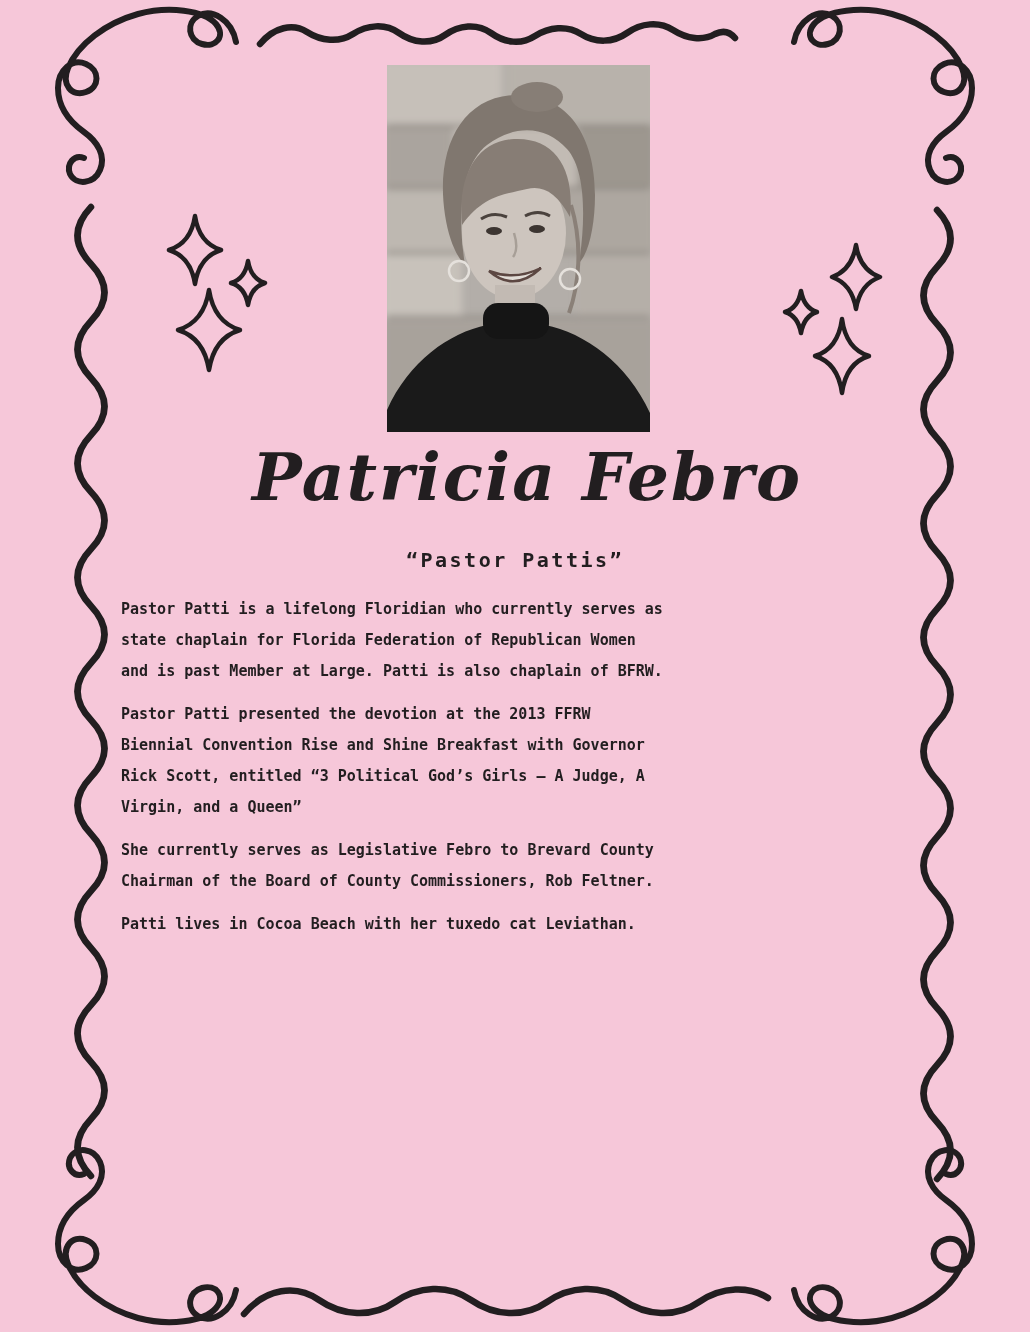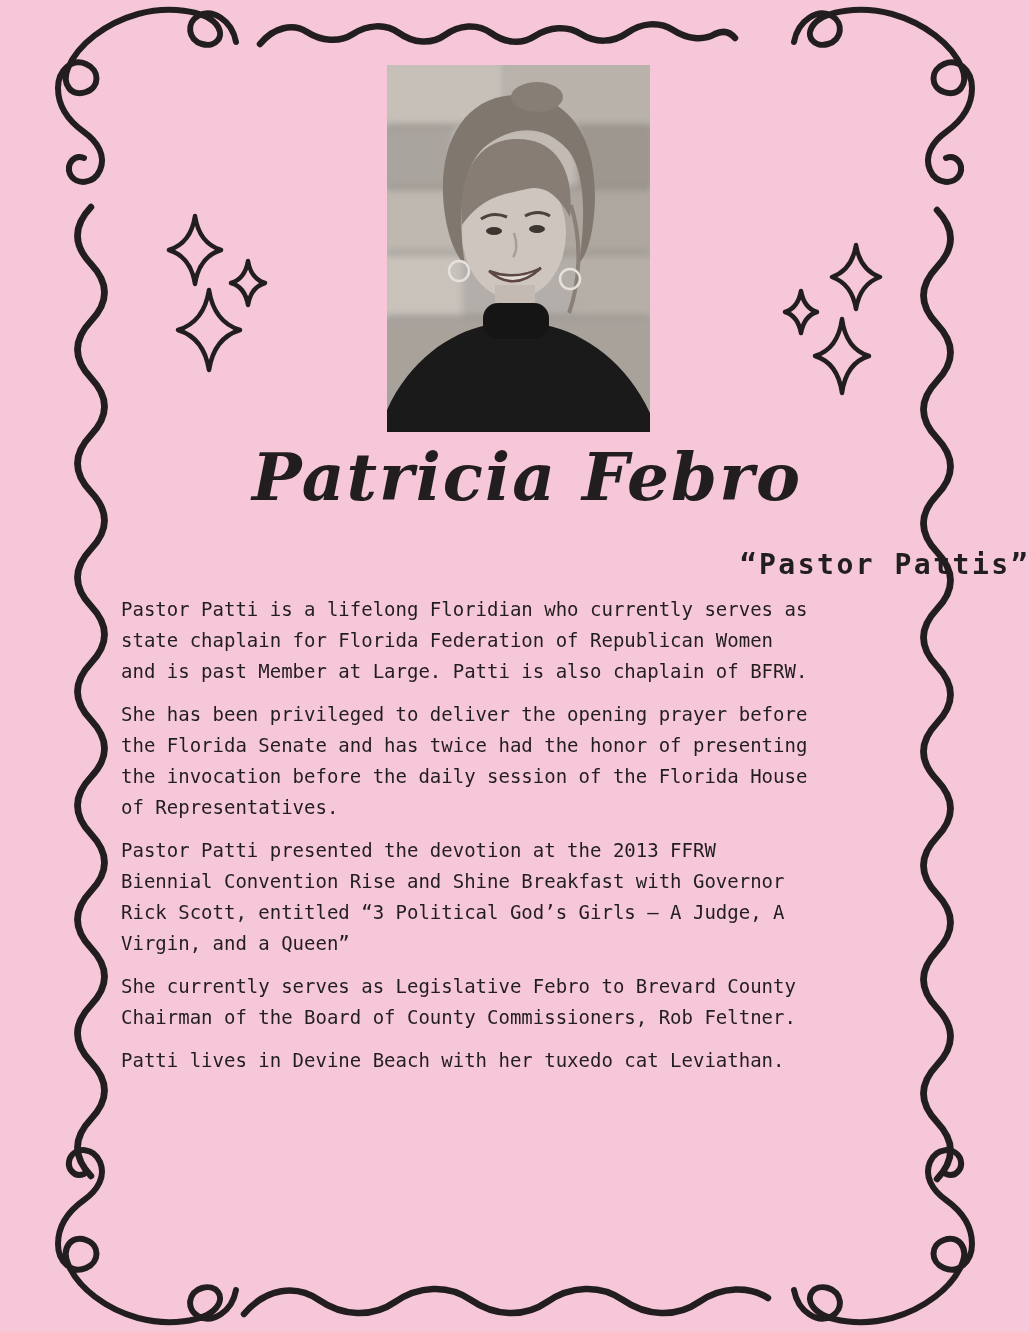--- a/index.html
+++ b/index.html
@@ -27,26 +27,26 @@
   .title {
     position:absolute; top:424px; left:0; width:1030px;
     margin:12px; text-align:center;
     font-family:"DejaVu Serif", serif;
     font-style:italic; font-weight:bold;
     font-size:66px; line-height:1.25; letter-spacing:2px;
     color:var(--ink);
   }
   .subtitle {
     position:absolute; top:548px; left:0; width:1030px;
-    text-align:right;
-    font-weight:bold; font-size:28px; letter-spacing:2.5px;
+    text-align:center;
+    font-weight:bold; font-size:20px; letter-spacing:2.5px;
   }
   .bio {
     position:absolute; left:121px; top:594px; width:820px;
-    font-size:19px; line-height:31px; font-weight:normal;
+    font-size:15px; line-height:31px; font-weight:bold;
   }
   .bio p { margin:0 0 12px 0; white-space:pre-wrap; }
 </style>
 </head>
 <body>
 
 <div class="page">
 
   <svg class="deco" viewBox="0 0 1030 1332" xmlns="http://www.w3.org/2000/svg" aria-hidden="true">
     <defs>
@@ -161,26 +161,22 @@
     </svg>
   </div>
 
   <h1 class="title">Patricia Febro</h1>
   <div class="subtitle">“Pastor Pattis”</div>
 
   <div class="bio">
     <p>Pastor Patti is a lifelong Floridian who currently serves as
 state chaplain for Florida Federation of Republican Women
 and is past Member at Large. Patti is also chaplain of BFRW.</p>
-    <p>She has been privileged to deliver the opening prayer before
-the Florida Senate and has twice had the honor of presenting
-the invocation before the daily session of the Florida House
-of Representatives.</p>
     <p>Pastor Patti presented the devotion at the 2013 FFRW
 Biennial Convention Rise and Shine Breakfast with Governor
 Rick Scott, entitled “3 Political God’s Girls – A Judge, A
 Virgin, and a Queen”</p>
     <p>She currently serves as Legislative Febro to Brevard County
 Chairman of the Board of County Commissioners, Rob Feltner.</p>
-    <p>Patti lives in Devine Beach with her tuxedo cat Leviathan.</p>
+    <p>Patti lives in Cocoa Beach with her tuxedo cat Leviathan.</p>
   </div>
 
 </div>
 
 </body></html>

